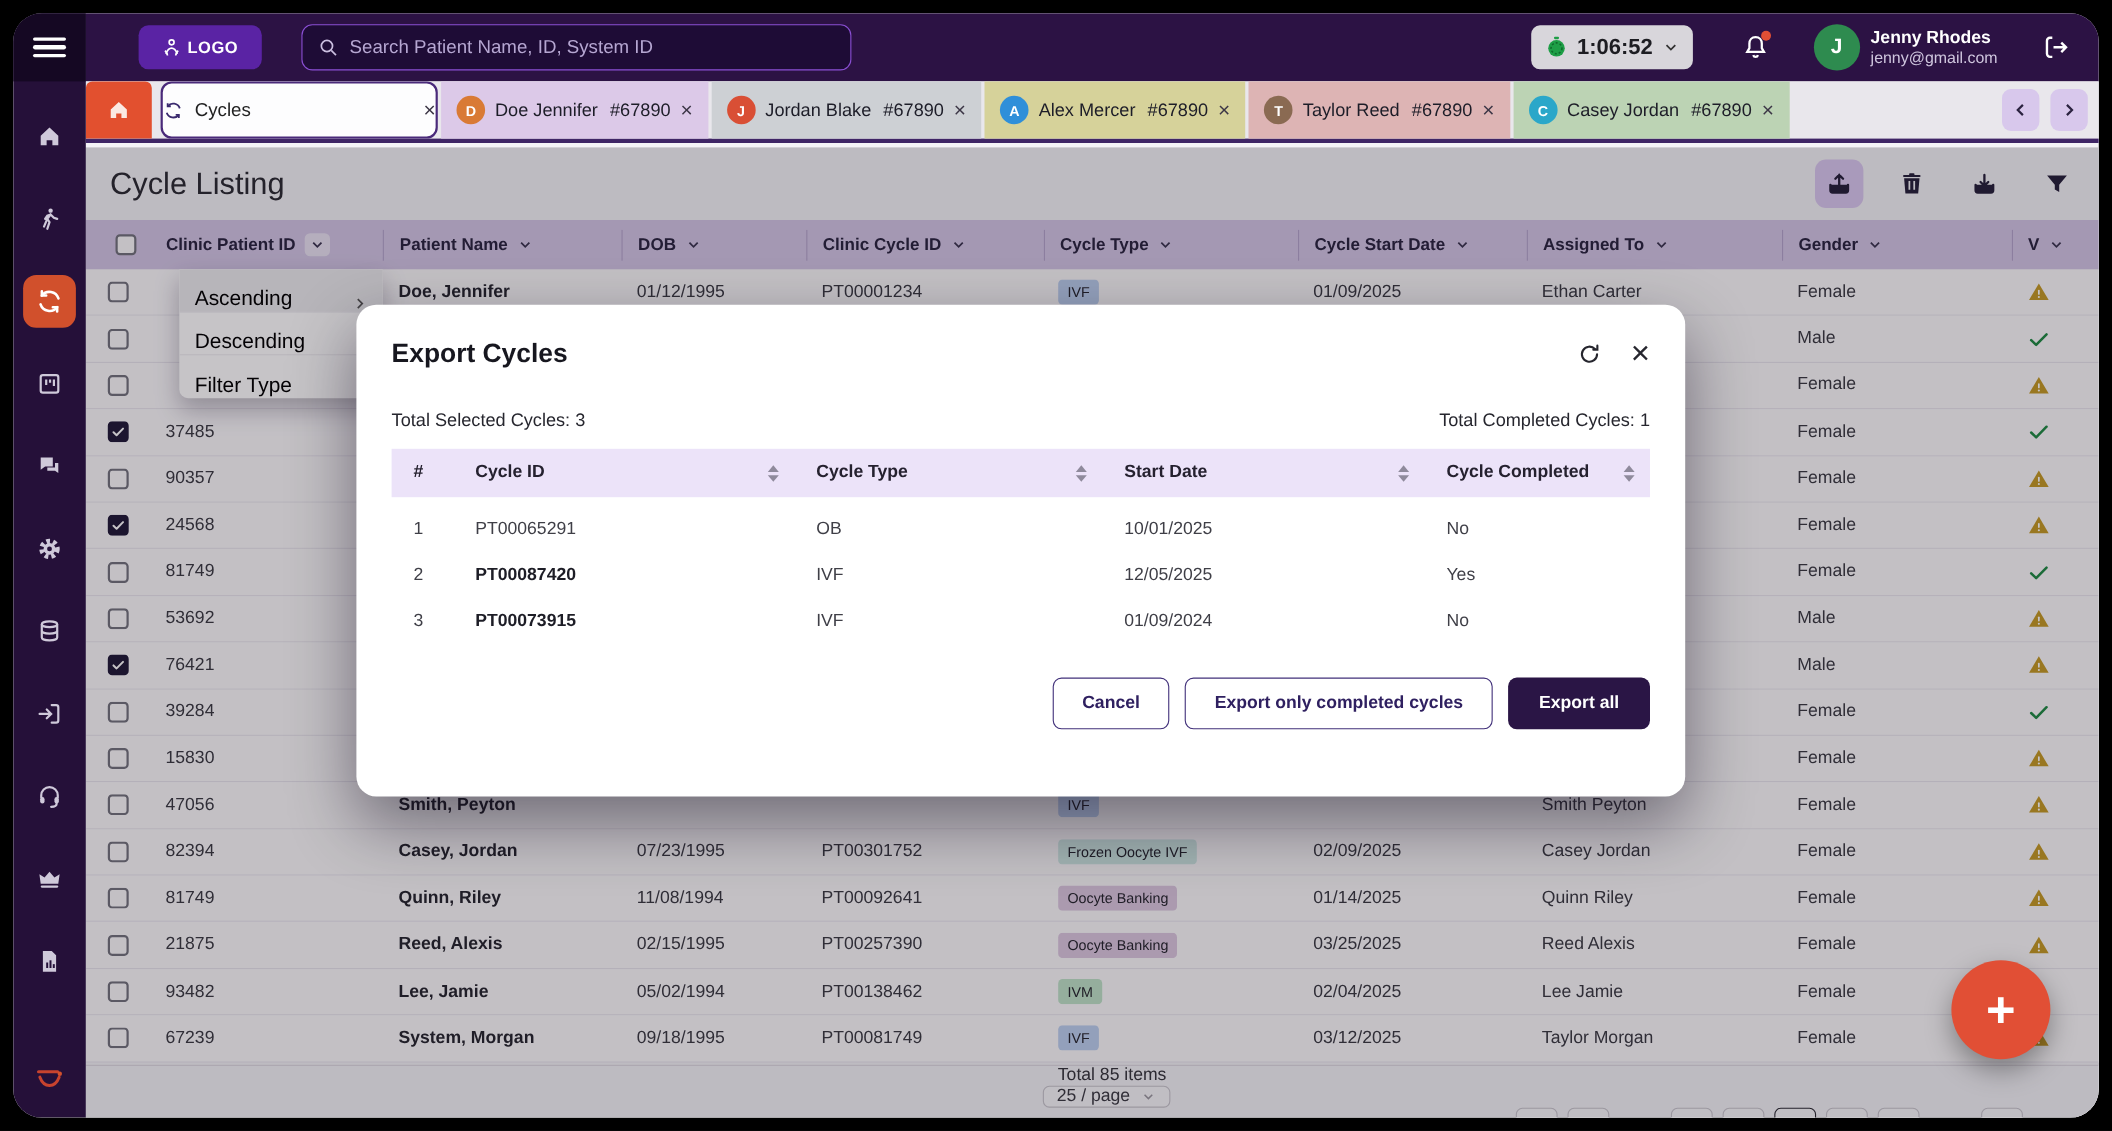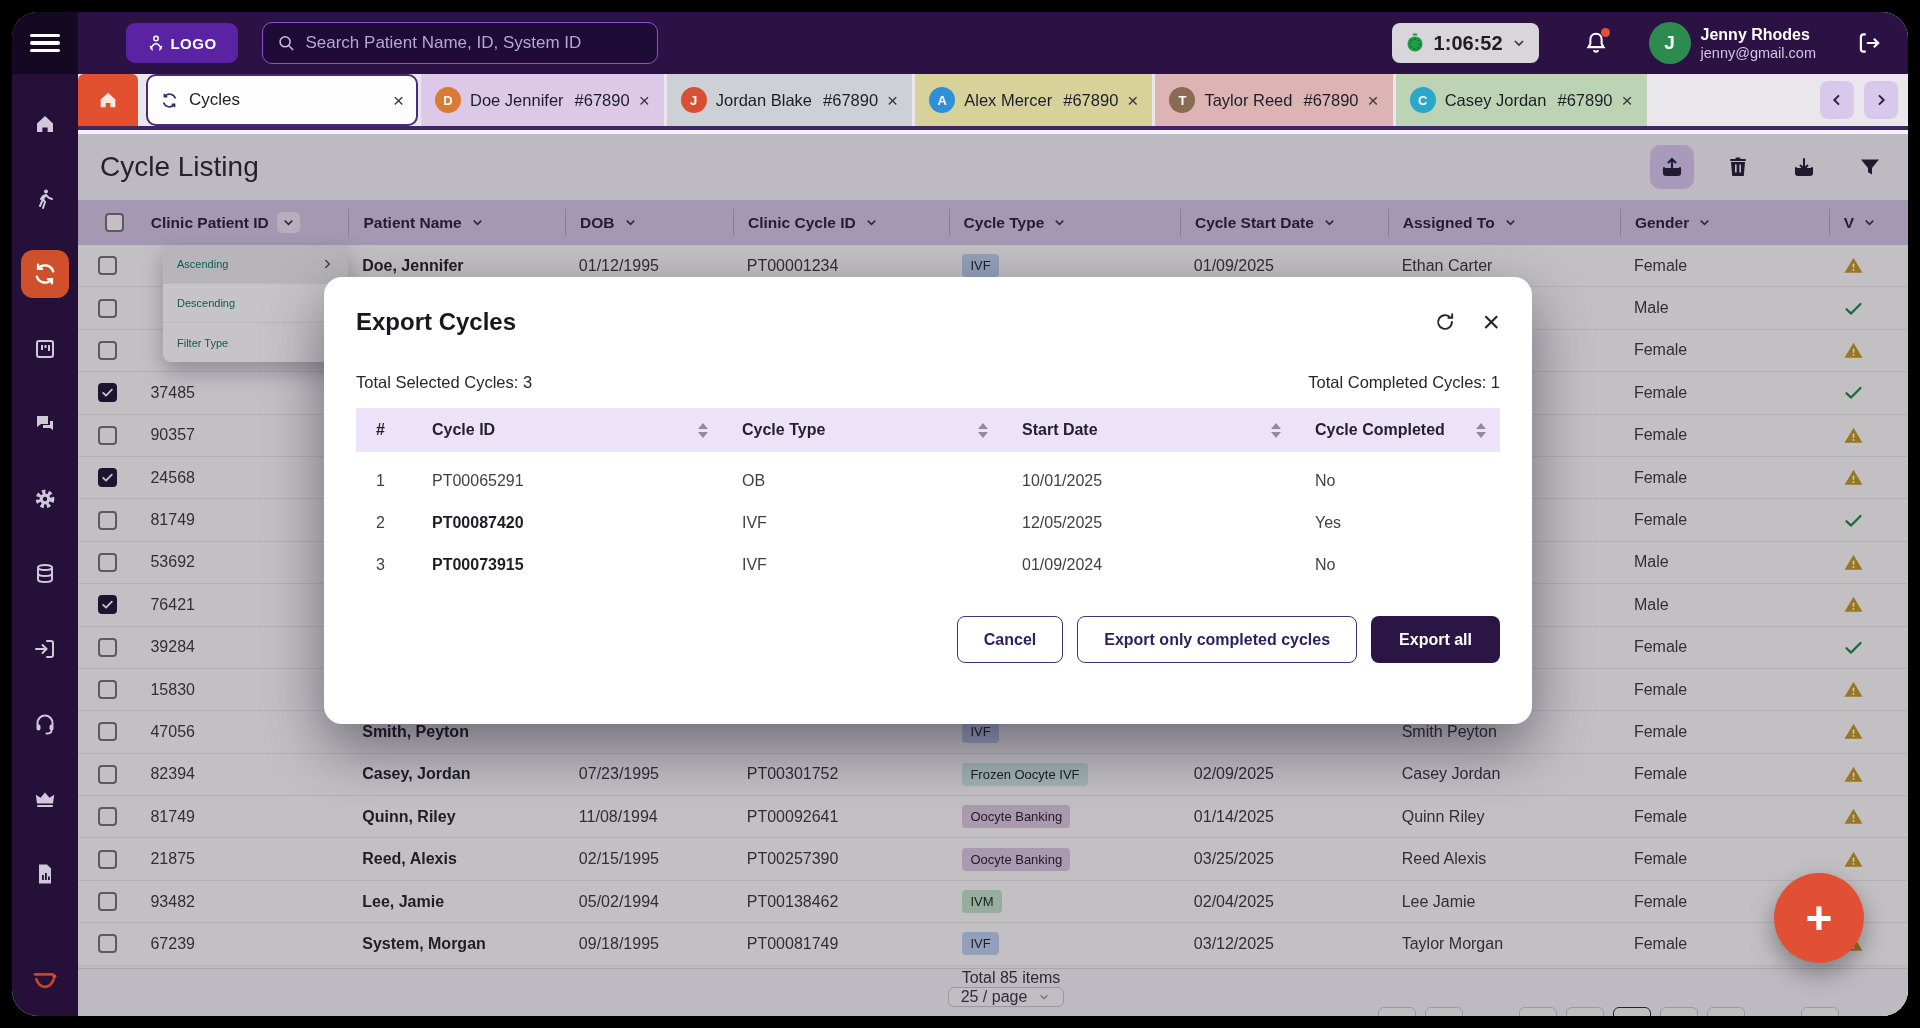--- a/index.html
+++ b/index.html
@@ -14,37 +14,37 @@
   .burger div { width:30px; height:3.5px; background:#fff; border-radius:2px; margin:4px 0; }
   .sb-icons { position:absolute; left:0; top:88px; bottom:0; width:66px; display:flex; flex-direction:column; align-items:center; gap:27px; }
   .sb-slot { width:48px; height:48px; display:flex; align-items:center; justify-content:center; color:#cfc9da; }
   .sb-slot.active { background:#d1502c; border-radius:12px; color:#fff; }
   .sb-brand { margin-top:auto; margin-bottom:14px; }
 
   
   .topbar { position:absolute; left:66px; right:0; top:0; height:62px; background:#2c1244; display:flex; align-items:center; z-index:5; }
   .logo-chip { margin-left:48px; width:112px; height:40px; background:#5a23a4; border-radius:9px; display:flex; align-items:center; justify-content:center; gap:5px; color:#fff; }
   .logo-chip .lbl { font-size:15px; font-weight:bold; letter-spacing:.5px; }
-  .search-box { margin-left:24px; width:396px; height:42px; background:#1e0c36; border:1.5px solid #8a4fd3; border-radius:10px; display:flex; align-items:center; padding:0 14px; gap:10px; }
+  .search-box { margin-left:36px; width:500px; height:42px; background:#1e0c36; border:1.5px solid #8a4fd3; border-radius:10px; display:flex; align-items:center; padding:0 14px; gap:10px; }
   .search-box input { background:transparent; border:none; outline:none; color:#cbbfe0; font-size:17px; width:100%; font-family:"Liberation Sans",sans-serif; }
   .search-box input::placeholder { color:#b6a7d2; }
   .timer-chip { margin-left:auto; height:40px; background:#d8d6db; border-radius:8px; display:flex; align-items:center; padding:0 12px; gap:8px; color:#1d1d22; }
   .timer-chip .t { font-size:20px; font-weight:bold; }
   .bell-wrap { position:relative; margin-left:44px; color:#fff; }
   .bell-dot { position:absolute; right:-1px; top:-2px; width:9px; height:9px; border-radius:50%; background:#e14f35; }
   .user { display:flex; align-items:center; margin-left:40px; gap:10px; }
   .avatar { width:42px; height:42px; border-radius:50%; background:#2e8b4f; color:#fff; font-size:19px; font-weight:bold; display:flex; align-items:center; justify-content:center; }
   .user-name { color:#fff; font-size:16px; font-weight:bold; line-height:1.25; }
   .user-email { color:#cfc6de; font-size:14.5px; }
   .logout { margin-left:40px; margin-right:26px; color:#fff; }
 
   
   .tabbar { position:absolute; left:66px; right:0; top:62px; height:56px; background:#e9e7ec; border-bottom:4px solid #3f2566; display:flex; align-items:stretch; z-index:5; }
   .tab-home { width:60px; background:#e2502f; display:flex; align-items:center; justify-content:center; color:#f4d9cf; border-radius:6px 6px 0 0; }
-  .tab-active { width:272px; margin-left:8px; background:#fdfdfe; border:2px solid #4a2a7a; border-radius:10px; display:flex; align-items:center; gap:10px; padding:0 12px; color:#241d3a; }
+  .tab-active { width:252px; margin-left:8px; background:#fdfdfe; border:2px solid #4a2a7a; border-radius:10px; display:flex; align-items:center; gap:10px; padding:0 0; color:#241d3a; }
   .tab-active .name { font-size:17px; color:#222; }
   .tab-active .x { margin-left:auto; }
   .ptab { display:flex; align-items:center; gap:9px; padding:0 14px; margin-left:3px; font-size:16.5px; color:#1d1d28; }
   .ptab .pav { width:26px; height:26px; border-radius:50%; color:#fff; font-size:13px; font-weight:bold; display:flex; align-items:center; justify-content:center; }
   .ptab .pid { margin-left:2px; }
   .tab-doe { background:#dcc9e8; } .av-doe{ background:#d97a35; }
   .tab-jordan { background:#cdd0d4; } .av-jordan{ background:#d94f35; }
   .tab-alex { background:#d6d29a; } .av-alex{ background:#2f8fd9; }
   .tab-taylor { background:#ddb4b4; } .av-taylor{ background:#8a6a52; }
   .tab-casey { background:#bcd3b4; } .av-casey{ background:#2aa7c9; }
@@ -75,21 +75,21 @@
   .trow .c0 { padding-left:0; }
   .trow .bold { font-weight:bold; color:#26262e; }
   .cbx { width:19px; height:19px; border:2px solid #73737d; border-radius:4px; background:#fbfafc; display:flex; align-items:center; justify-content:center; }
   .cbx.on { background:#201a38; border-color:#201a38; }
   .badge { font-size:13px; color:#26262e; border-radius:4px; padding:4px 8px; display:inline-block; }
   .b-ivf { background:#bdd0ef; } .b-ivm { background:#bfe3c8; } .b-frozen { background:#cfe9e4; } .b-oocyte { background:#dcc8e0; }
   .st { display:flex; }
 
   
   .dropdown { position:absolute; left:85px; top:111px; width:185px; background:#ffffff; border-radius:0 0 8px 8px; box-shadow:0 10px 22px rgba(20,10,40,.28); z-index:30; overflow:hidden; }
-  .dd-item { height:39px; display:flex; align-items:center; padding:0 14px; font-size:11px; color:#0f766e; border-bottom:1px solid #efeef2; }
+  .dd-item { height:39px; display:flex; align-items:flex-end; padding:0 14px; font-size:19px; color:#000000; border-bottom:1px solid #efeef2; }
   .dd-item:last-child { border-bottom:none; }
   .dd-item.hl { background:#ececee; }
   .dd-item .chev { margin-left:auto; color:#555; }
 
   
   .pagbar { position:absolute; left:0; right:0; bottom:0; height:48px; border-top:1px solid #dcd9e0; display:flex; align-items:center; background:#f4f3f7;flex-direction:column; }
   .pag-total { margin-left:36px; font-size:16px; color:#35353c; }
   .pp-select { margin-left:26px; height:38px; border:1px solid #c7c5cc; border-radius:6px; background:#f8f7fa; display:flex; align-items:center; gap:10px; padding:0 12px; font-size:16px; color:#3a3a42; }
   .pp-select .chev { color:#9a98a0; }
   .pager { margin-left:auto; margin-right:22px; display:flex; align-items:center; gap:9px; }

